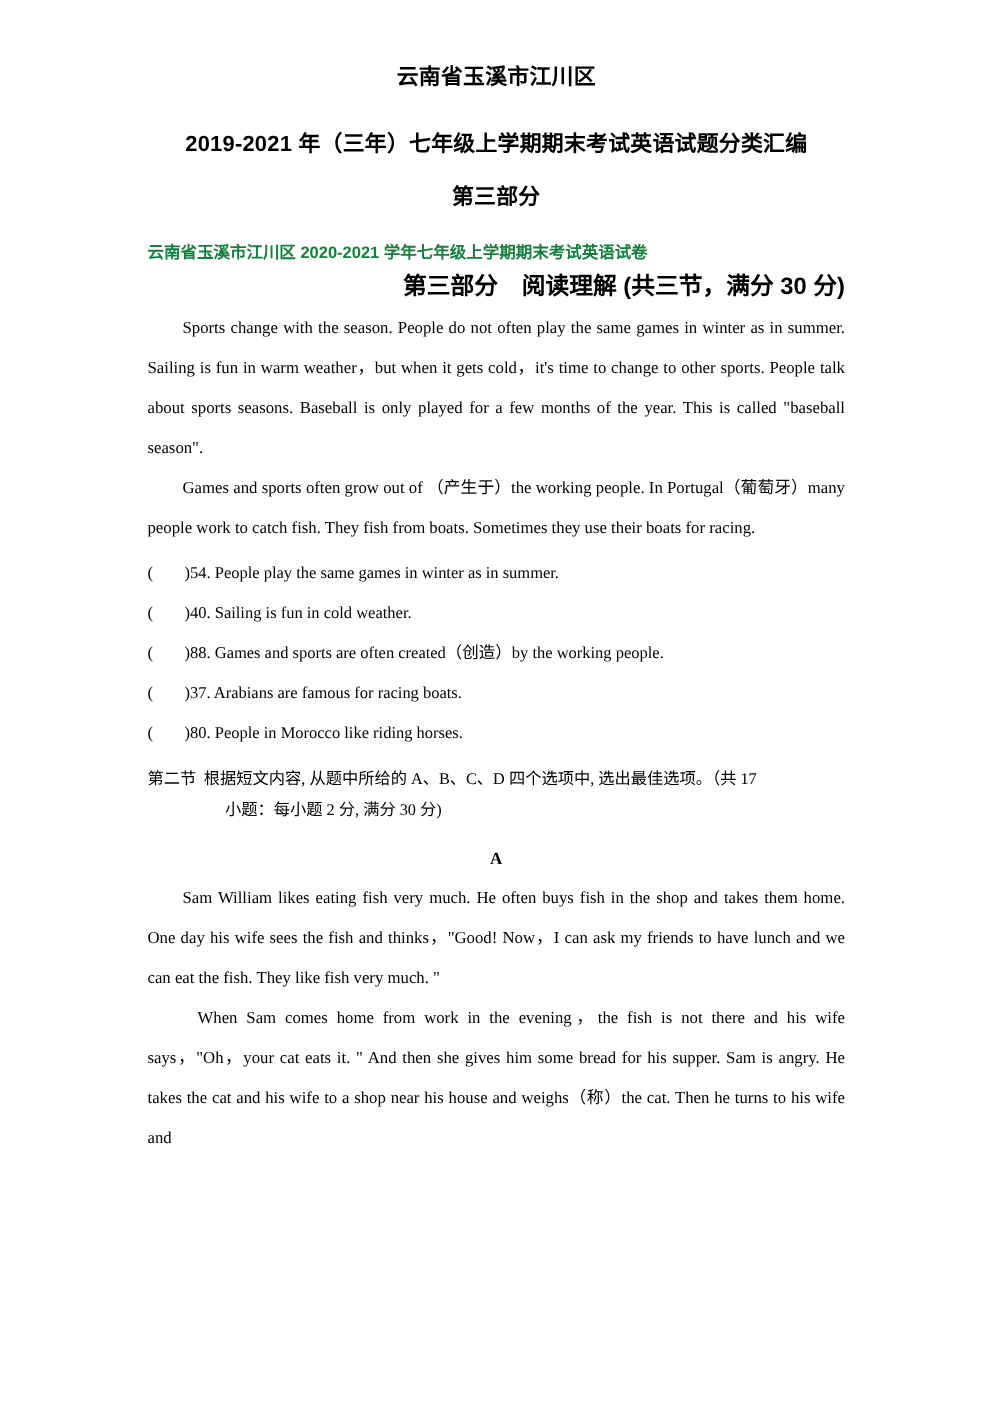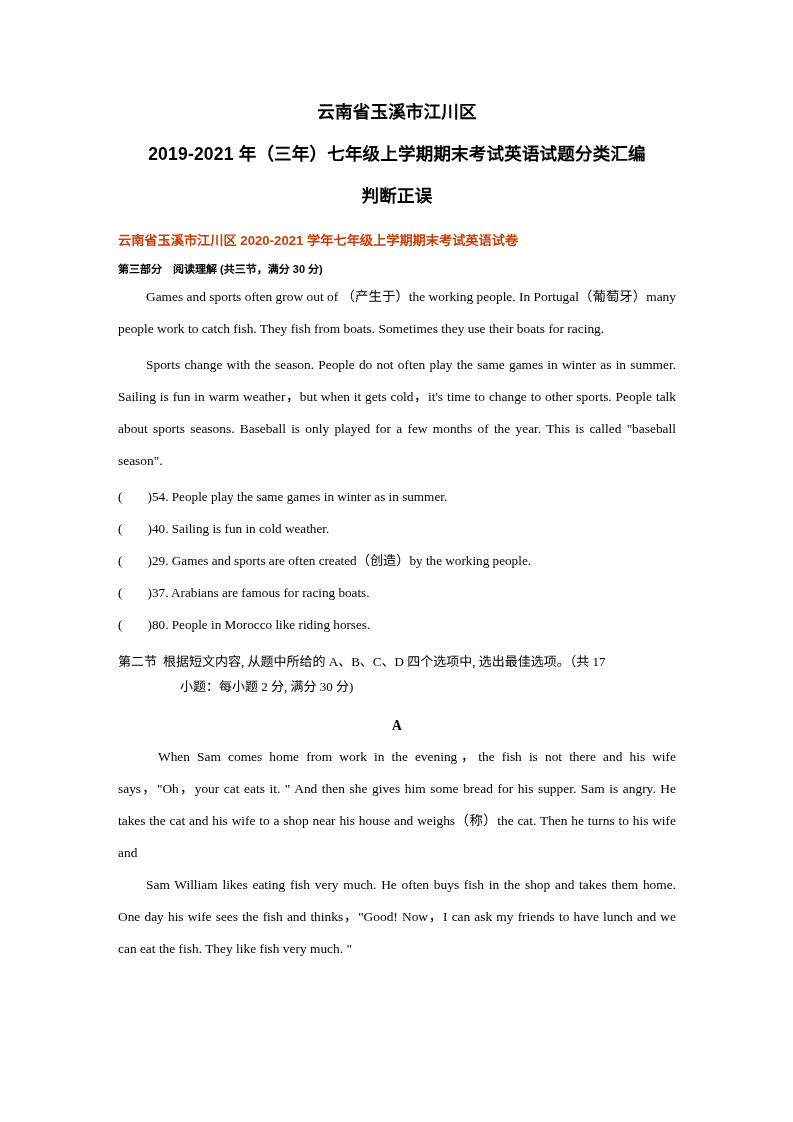--- a/index.html
+++ b/index.html
@@ -33,39 +33,39 @@
   
   .doc-title {
     font-family: "Liberation Sans", "DejaVu Sans", sans-serif;
     font-weight: bold;
     font-size: 17.5px;
     line-height: 30px;
     text-align: center;
     color: #000;
     letter-spacing: 0.2px;
   }
-  .doc-title.t1 { margin-top: 97px; }
-  .doc-title.t2 { margin-top: 12px; }
+  .doc-title.t1 { margin-top: 46px; }
+  .doc-title.t2 { margin-top: 24px; }
   .doc-title.t3 { margin-top: 12px; }
 
   .green-title {
-    color: #c2410c;
+    color: #15803d;
     font-family: "Liberation Sans", "DejaVu Sans", sans-serif;
     font-weight: bold;
     font-size: 13.2px;
     line-height: 22px;
     text-align: left;
     margin-top: 19px;
   }
 
   .part-title {
-    text-align: left;
+    text-align: right;
     font-family: "Liberation Sans", "DejaVu Sans", sans-serif;
     font-weight: bold;
-    font-size: 11px;
+    font-size: 19px;
     line-height: 24px;
     margin-top: 5px;
   }
 
   
   .section-head {
     font-size: 13px;
     line-height: 25px;
     margin-top: 6px;
     text-align: justify;
@@ -124,55 +124,55 @@
 </head>
 <body>
 
 <div class="page">
   <div class="content">
 
     <div class="doc-title t1">云南省玉溪市江川区</div>
 
     <div class="doc-title t2">2019-2021 年（三年）七年级上学期期末考试英语试题分类汇编</div>
 
-    <div class="doc-title t3">判断正误</div>
+    <div class="doc-title t3">第三部分</div>
 
     <div class="green-title">云南省玉溪市江川区 2020-2021 学年七年级上学期期末考试英语试卷</div>
 
     <div class="part-title">第三部分　阅读理解 (共三节，满分 30 分)</div>
 
 
+    <p class="para first">Sports change with the season. People do not often play the same games in winter as in summer. Sailing is fun in warm weather，but when it gets cold，it's time to change to other sports. People talk about sports seasons. Baseball is only played for a few months of the year. This is called "baseball season".</p>
+
     <p class="para gap">Games and sports often grow out of （产生于）the working people. In Portugal（葡萄牙）many people work to catch fish. They fish from boats. Sometimes they use their boats for racing.</p>
-
-    <p class="para first">Sports change with the season. People do not often play the same games in winter as in summer. Sailing is fun in warm weather，but when it gets cold，it's time to change to other sports. People talk about sports seasons. Baseball is only played for a few months of the year. This is called "baseball season".</p>
 
 
     <ol class="tf-list">
       <li>
         <span class="paren"><span class="lp">(</span><span class="rp">)</span></span><span>54. People play the same games in winter as in summer.</span>
       </li>
       <li>
         <span class="paren"><span class="lp">(</span><span class="rp">)</span></span><span>40. Sailing is fun in cold weather.</span>
       </li>
       <li>
-        <span class="paren"><span class="lp">(</span><span class="rp">)</span></span><span>29. Games and sports are often created（创造）by the working people.</span>
+        <span class="paren"><span class="lp">(</span><span class="rp">)</span></span><span>88. Games and sports are often created（创造）by the working people.</span>
       </li>
       <li>
         <span class="paren"><span class="lp">(</span><span class="rp">)</span></span><span>37. Arabians are famous for racing boats.</span>
       </li>
       <li>
         <span class="paren"><span class="lp">(</span><span class="rp">)</span></span><span>80. People in Morocco like riding horses.</span>
       </li>
     </ol>
 
     <div class="section-head two-line">
       <span class="lead">第二节</span><span>根据短文内容, 从题中所给的 A、B、C、D 四个选项中, 选出最佳选项。（共 17</span>
       <span class="indent-line">小题：每小题 2 分, 满分 30 分)</span>
     </div>
 
     <div class="passage-letter">A</div>
 
+    <p class="para">Sam William likes eating fish very much. He often buys fish in the shop and takes them home. One day his wife sees the fish and thinks，"Good! Now，I can ask my friends to have lunch and we can eat the fish. They like fish very much. "</p>
+
     <p class="para wide-indent">When Sam comes home from work in the evening，the fish is not there and his wife says，"Oh，your cat eats it. " And then she gives him some bread for his supper. Sam is angry. He takes the cat and his wife to a shop near his house and weighs（称）the cat. Then he turns to his wife and</p>
-
-    <p class="para">Sam William likes eating fish very much. He often buys fish in the shop and takes them home. One day his wife sees the fish and thinks，"Good! Now，I can ask my friends to have lunch and we can eat the fish. They like fish very much. "</p>
 
   </div>
 </div>
 
 </body></html>

